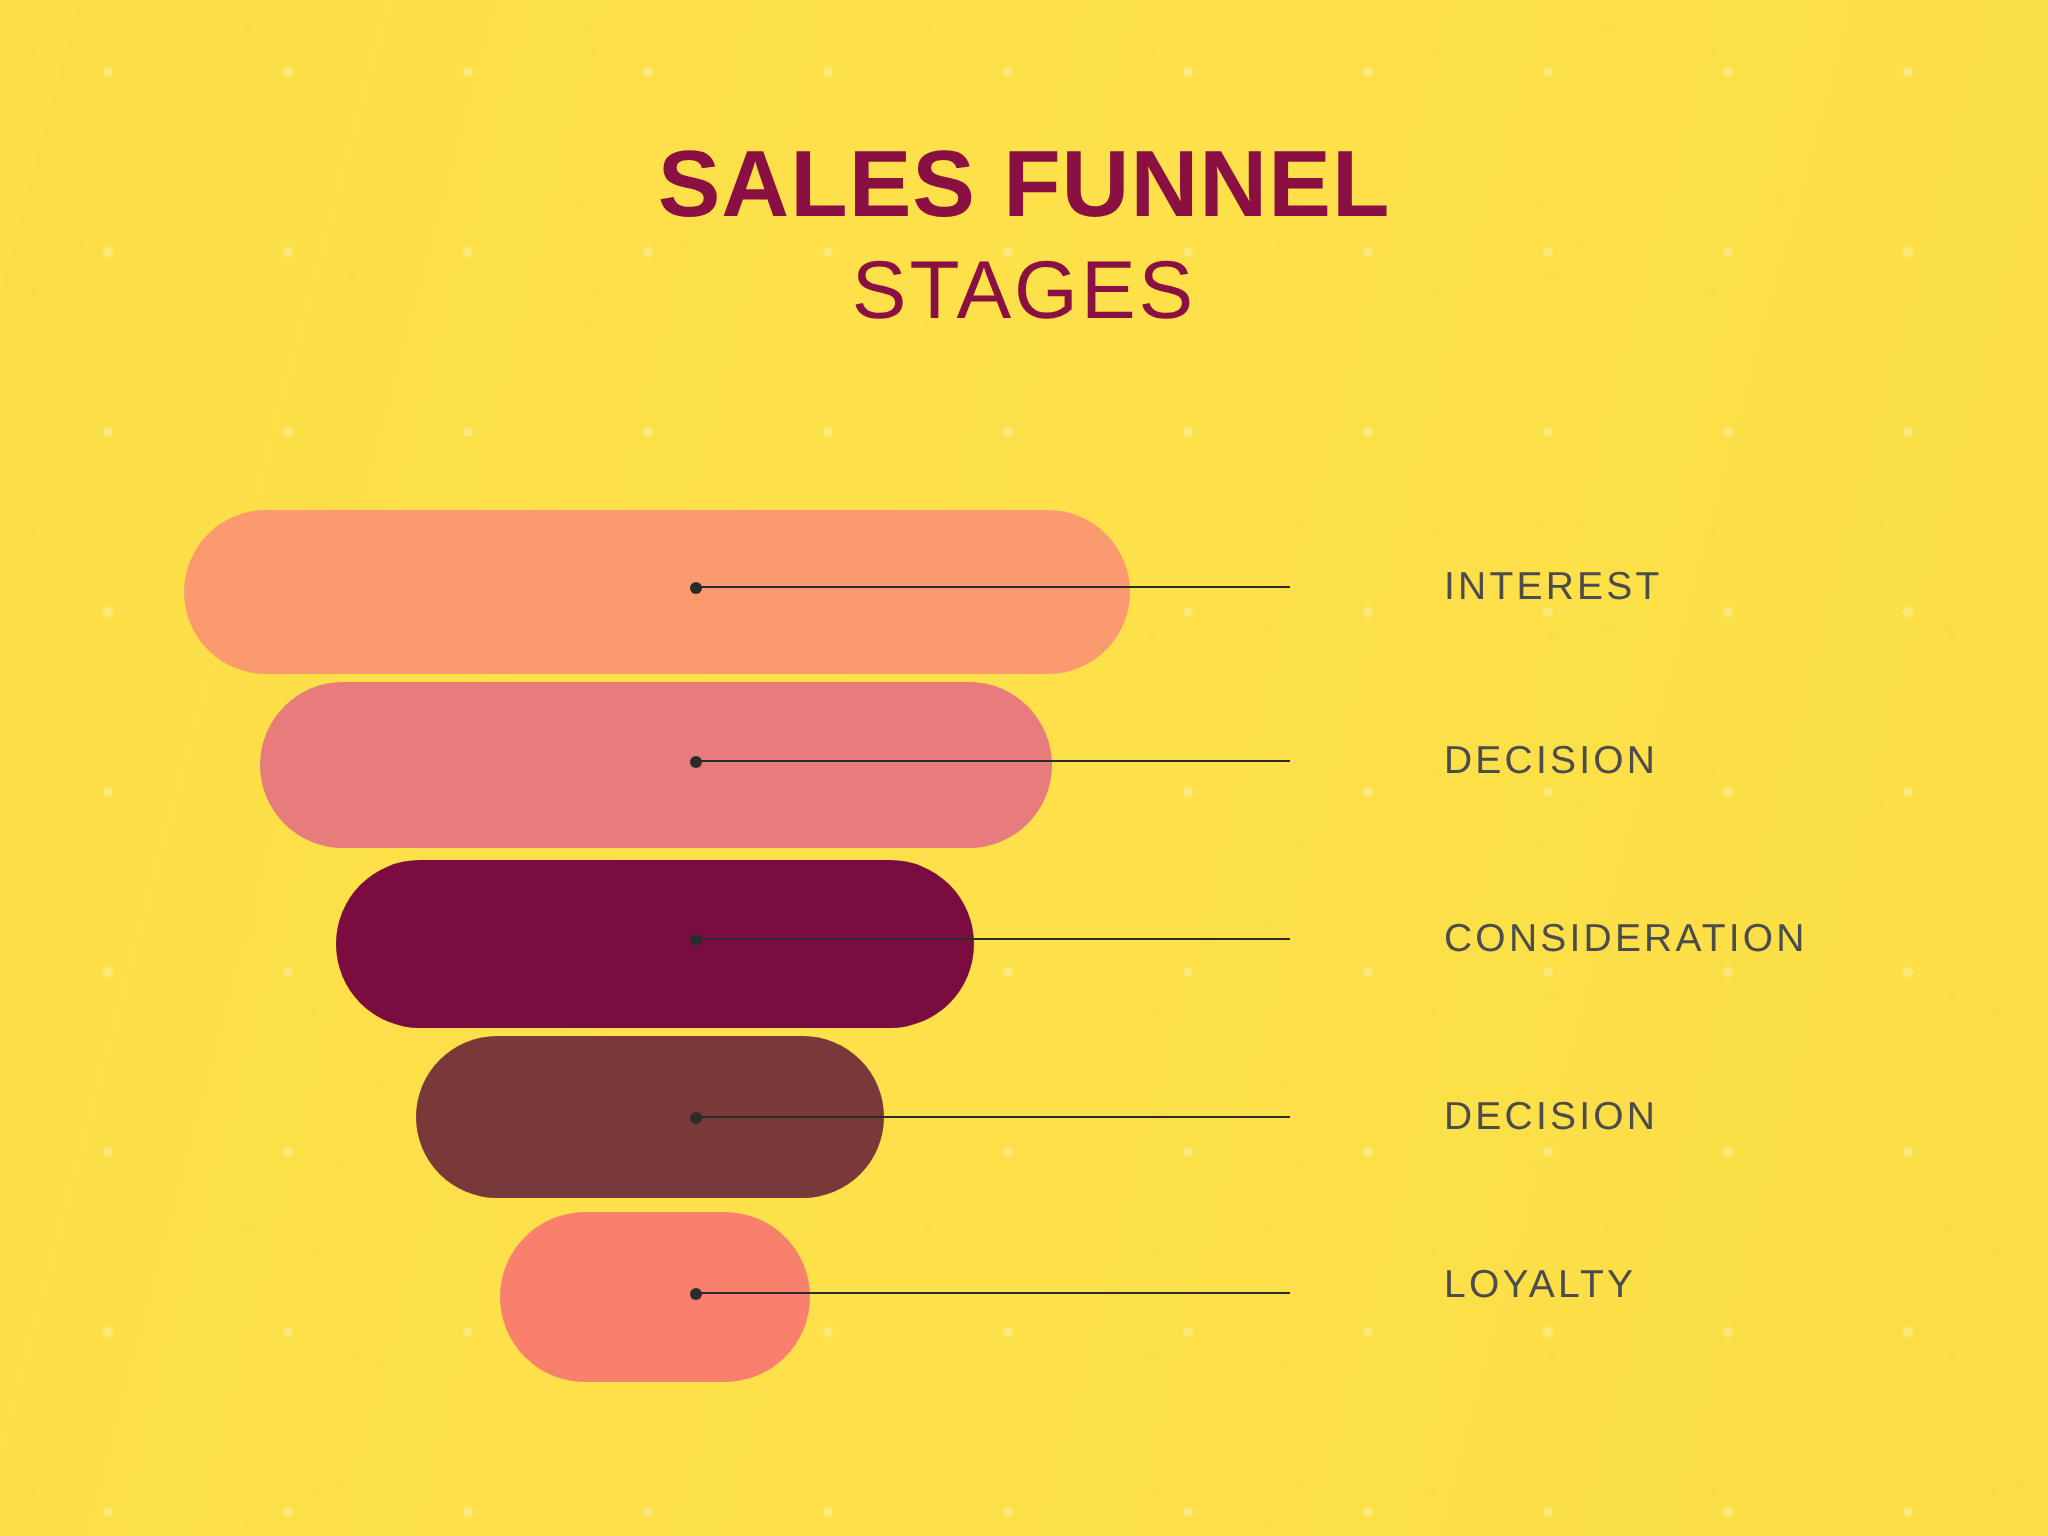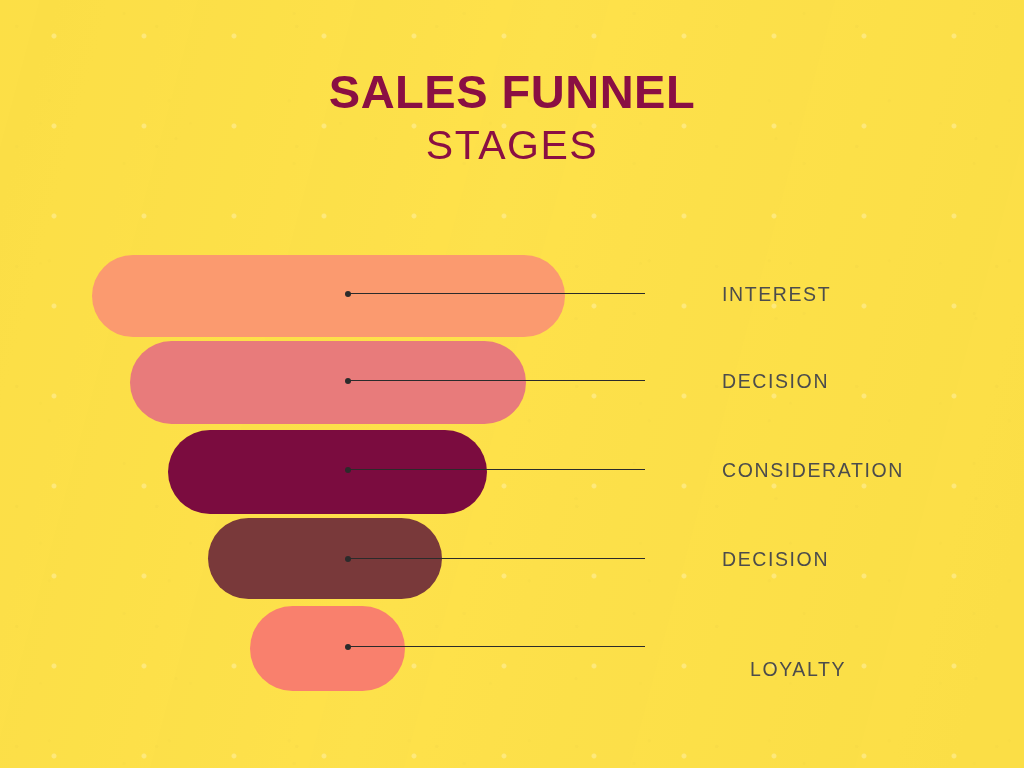--- a/index.html
+++ b/index.html
@@ -133,15 +133,15 @@
     <div class="connector-dot" style="left:345px; top:556px;"></div>
 
     <div class="connector" style="left:348px; top:646px; width:297px;"></div>
     <div class="connector-dot" style="left:345px; top:644px;"></div>
   </div>
 
   <div class="stage-label" style="top:294px;">INTEREST</div>
   <div class="stage-label" style="top:381px;">DECISION</div>
   <div class="stage-label" style="top:470px;text-align:center;">CONSIDERATION</div>
   <div class="stage-label" style="top:559px;">DECISION</div>
-  <div class="stage-label" style="top:669px;margin-left:28px;">LOYALTY</div>
+  <div class="stage-label" style="top:643px;">LOYALTY</div>
 
 </div>
 
 </body></html>

